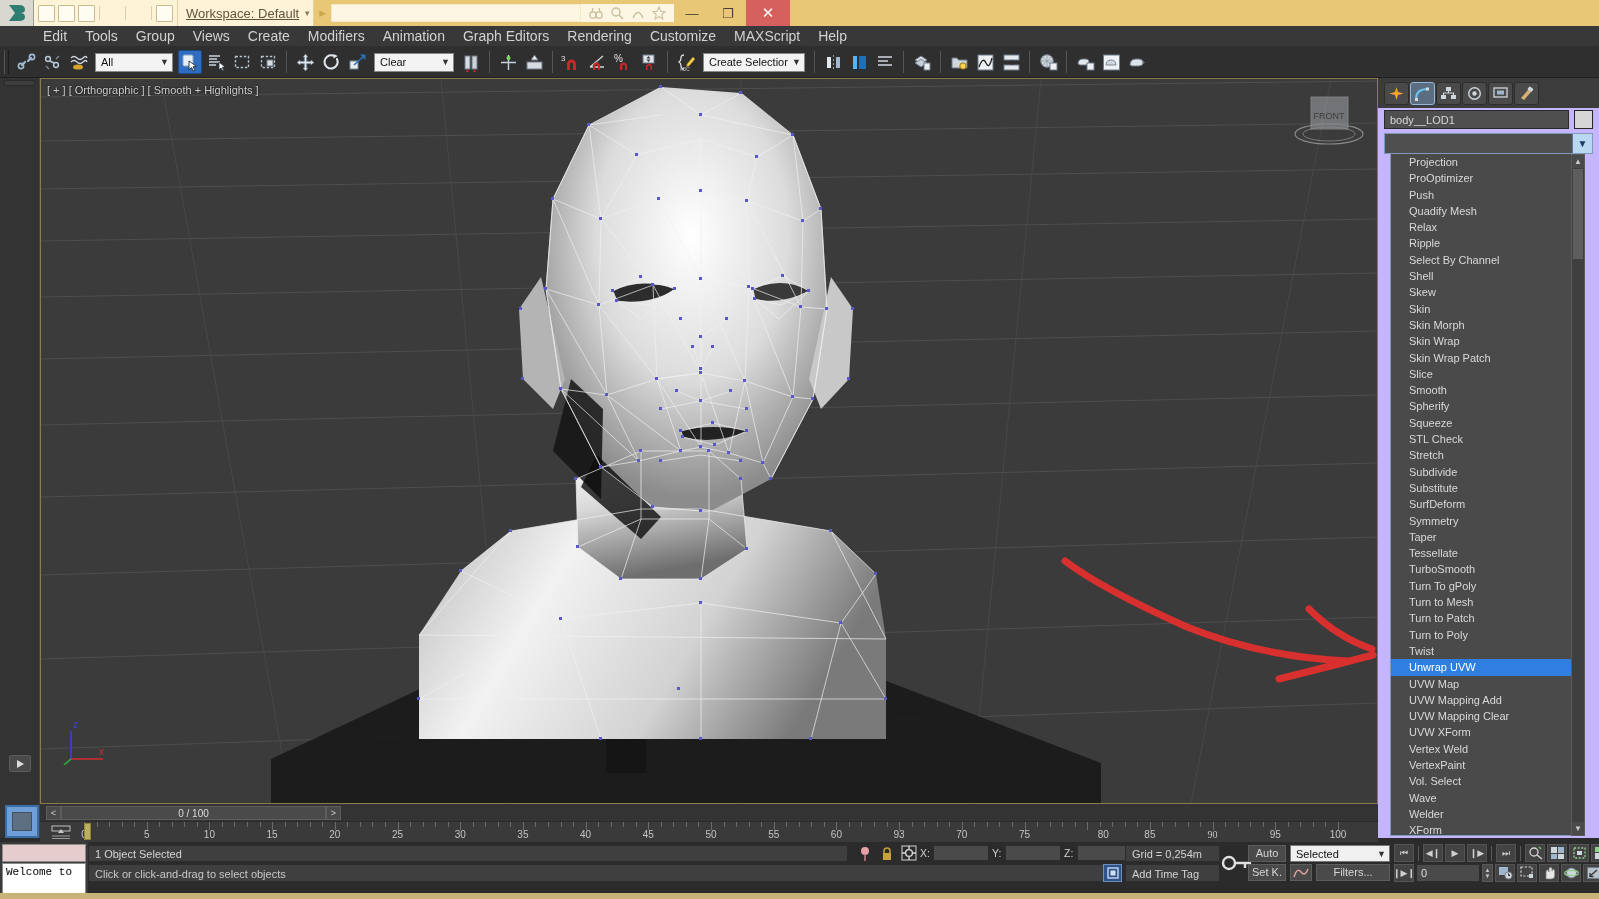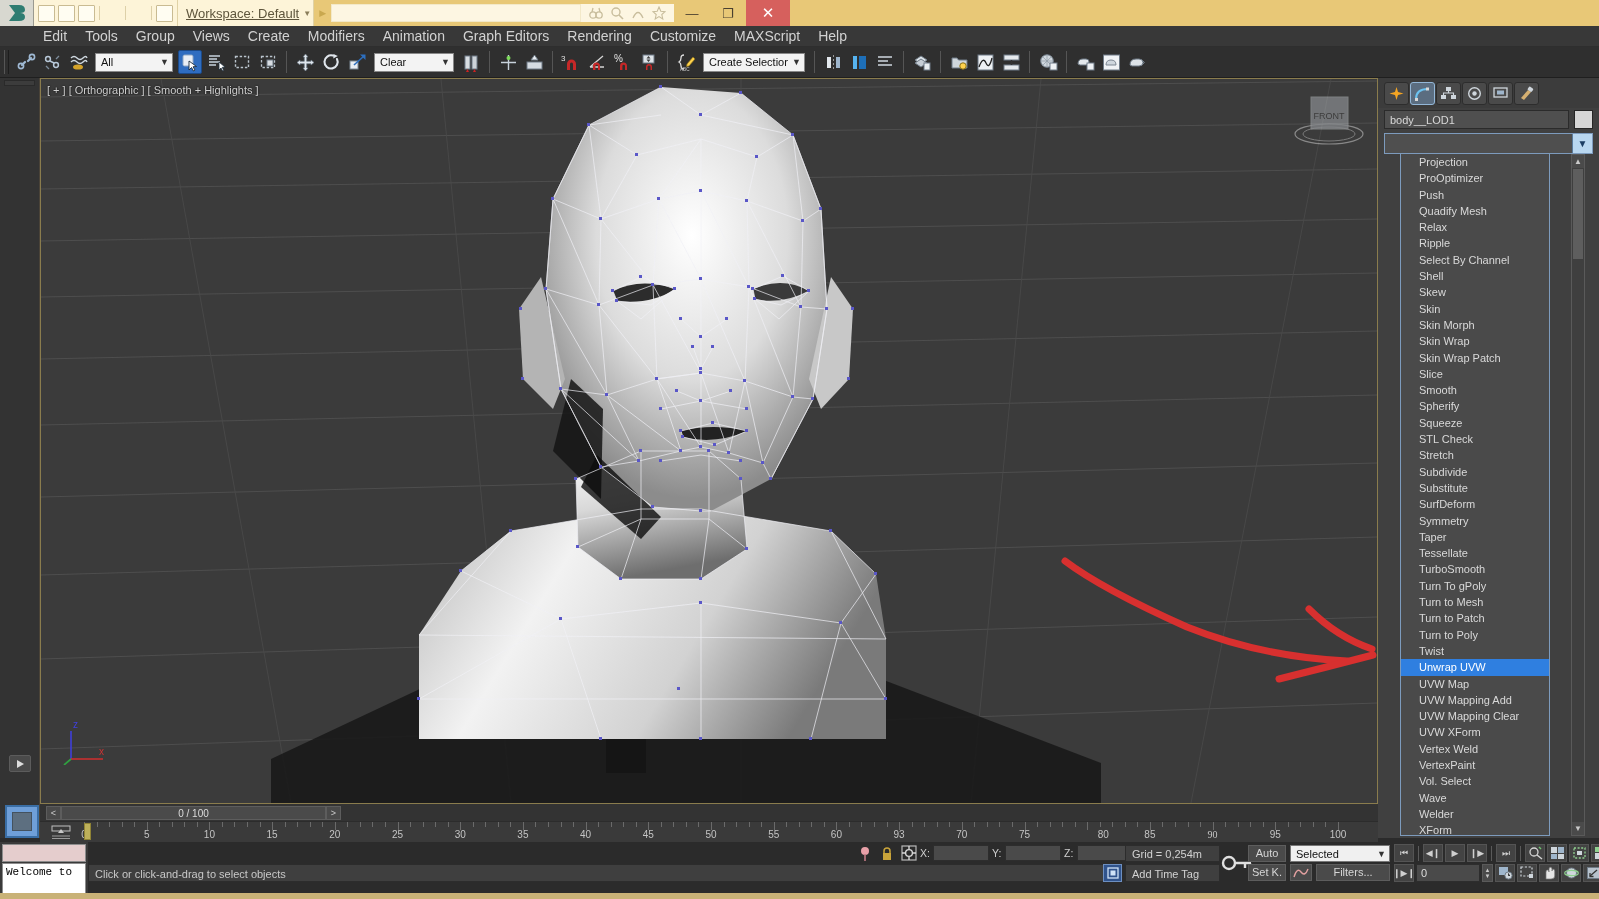--- a/index.html
+++ b/index.html
@@ -132,21 +132,21 @@
   .vp-label {
     position: absolute; left: 6px; top: 5px; font-size: 11px;
     color: #cfcfcf; text-shadow: 0 0 2px #000; z-index: 6; white-space:nowrap;
   }
   .axis-tripod { position:absolute; left: 18px; bottom: 38px; width: 54px; height: 48px; z-index:6;}
   .redmark { position:absolute; right:0; top:470px; width: 330px; height: 140px; z-index:7; pointer-events:none;}
 
   
   .cmdpanel {
     position: absolute; left: 1378px; top: 78px; width: 221px; height: 760px;
-    background: #404040;
+    background: #c4b5fd;
   }
   .cp-tabs {
     display: flex; gap: 1px; padding: 4px 6px 3px 6px; background:#3c3c3c;
   }
   .cp-tab {
     width: 25px; height: 23px; background: #4a4a4a; border: 1px solid #2d2d2d;
     border-radius: 3px; display:flex;align-items:center;justify-content:center;
   }
   .cp-tab.active { background: #5b6d80; border-color:#93b7d8; }
   .cp-namerow { display:flex; gap:5px; padding: 2px 6px 4px 6px; align-items:center;}
@@ -158,21 +158,21 @@
   .cp-modcombo {
     margin: 0 6px; height: 21px; background: #4f4f4f; border: 1px solid #7d9bbd;
     display:flex; align-items:center; justify-content:flex-end;
   }
   .cp-modcombo .arrbox {
     width: 20px; height: 19px; background:#b9d7f0; border-left:1px solid #5a7a9a;
     display:flex; align-items:center; justify-content:center;
     color:#1b3d63; font-size:10px;
   }
   .cp-list {
-    position: absolute; left: 22px; top: 76px; width: 150px; height: 682px;
+    position: absolute; left: 12px; top: 76px; width: 187px; height: 682px;
     background: #4a4a4a; border: 1px solid #7d9bbd; border-top: none;
     overflow: hidden;
   }
   .cp-li {
     height: 16.3px; line-height: 16.3px; padding-left: 18px;
     font-size: 11px; color: #d9d9d9; white-space: nowrap;
   }
   .cp-li.sel { background: #2f7fe0; color: #fff; }
   .cp-scroll {
     position:absolute; left: 193px; top: 76px; width: 14px; height: 682px;
@@ -1034,20 +1034,21 @@
       </div>
     <div class="tb-cursor" style="left:44px"></div>
   </div>
 
   <div class="mini">
     <div class="pink"></div>
     <div class="white">Welcome to</div>
   </div>
 
   <div class="statusbar">
+    <div class="sb-sel">1 Object Selected</div>
     <div class="sb-prompt">Click or click-and-drag to select objects</div>
 
     <svg class="sb-pinicon" width="14" height="16" viewBox="0 0 14 16">
       <path d="M7 1 A4 4 0 0 1 7 9 A4 4 0 0 1 7 1 Z" fill="#e8a0a8"></path>
         <path d="M7 8 L7 15" stroke="#c07a84" stroke-width="1.6"></path>
     </svg>
     <svg class="sb-lock" width="14" height="16" viewBox="0 0 14 16">
       <path d="M4 7 V5 A3 3 0 0 1 10 5 V7" fill="none" stroke="#c9a43a" stroke-width="1.5"></path>
       <rect x="3" y="7" width="8" height="7" fill="#c9a43a"></rect>
     </svg>

